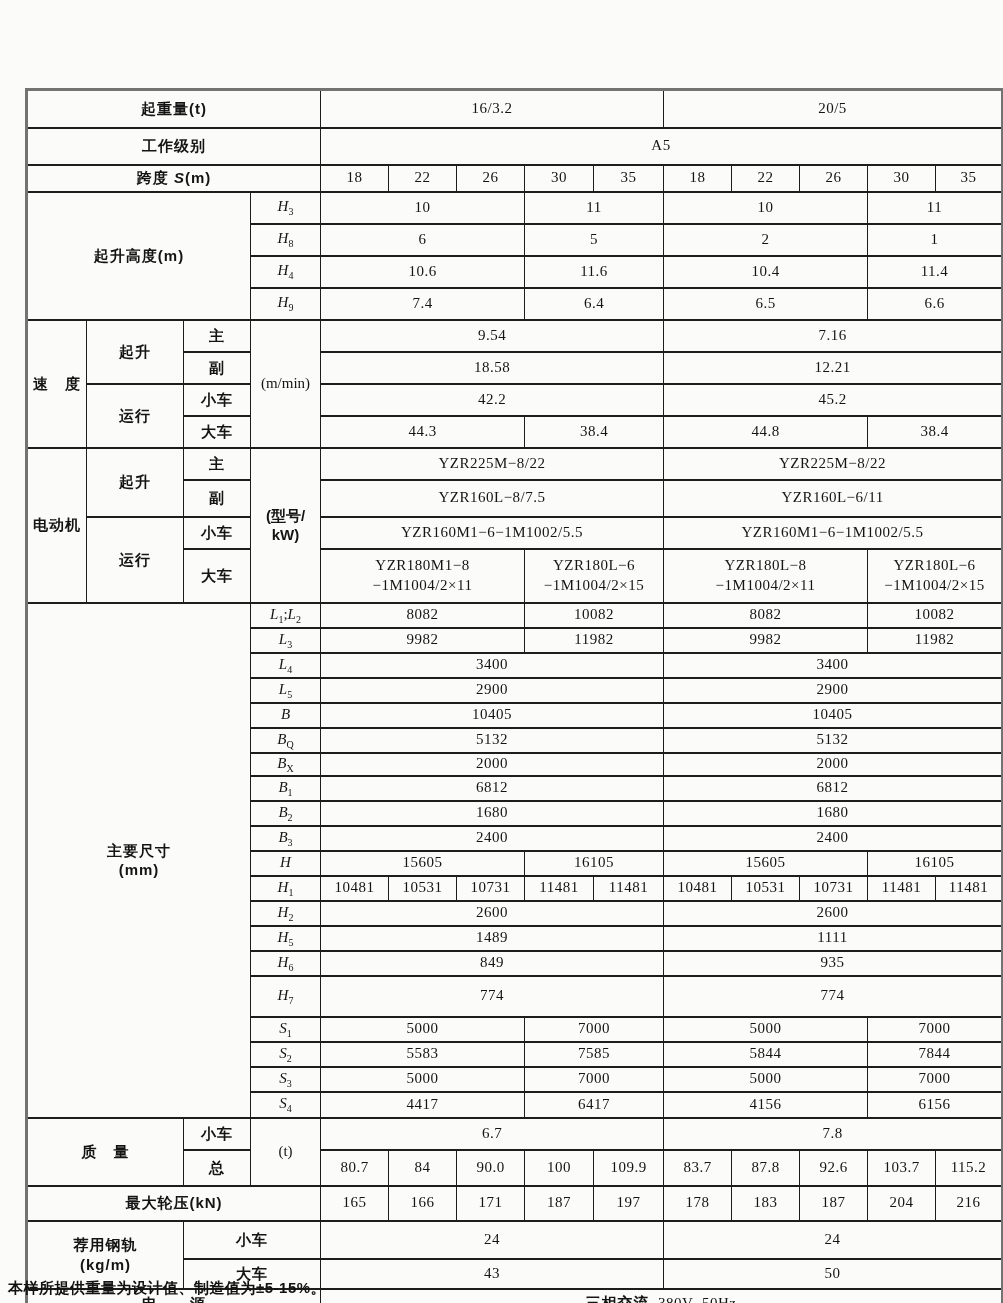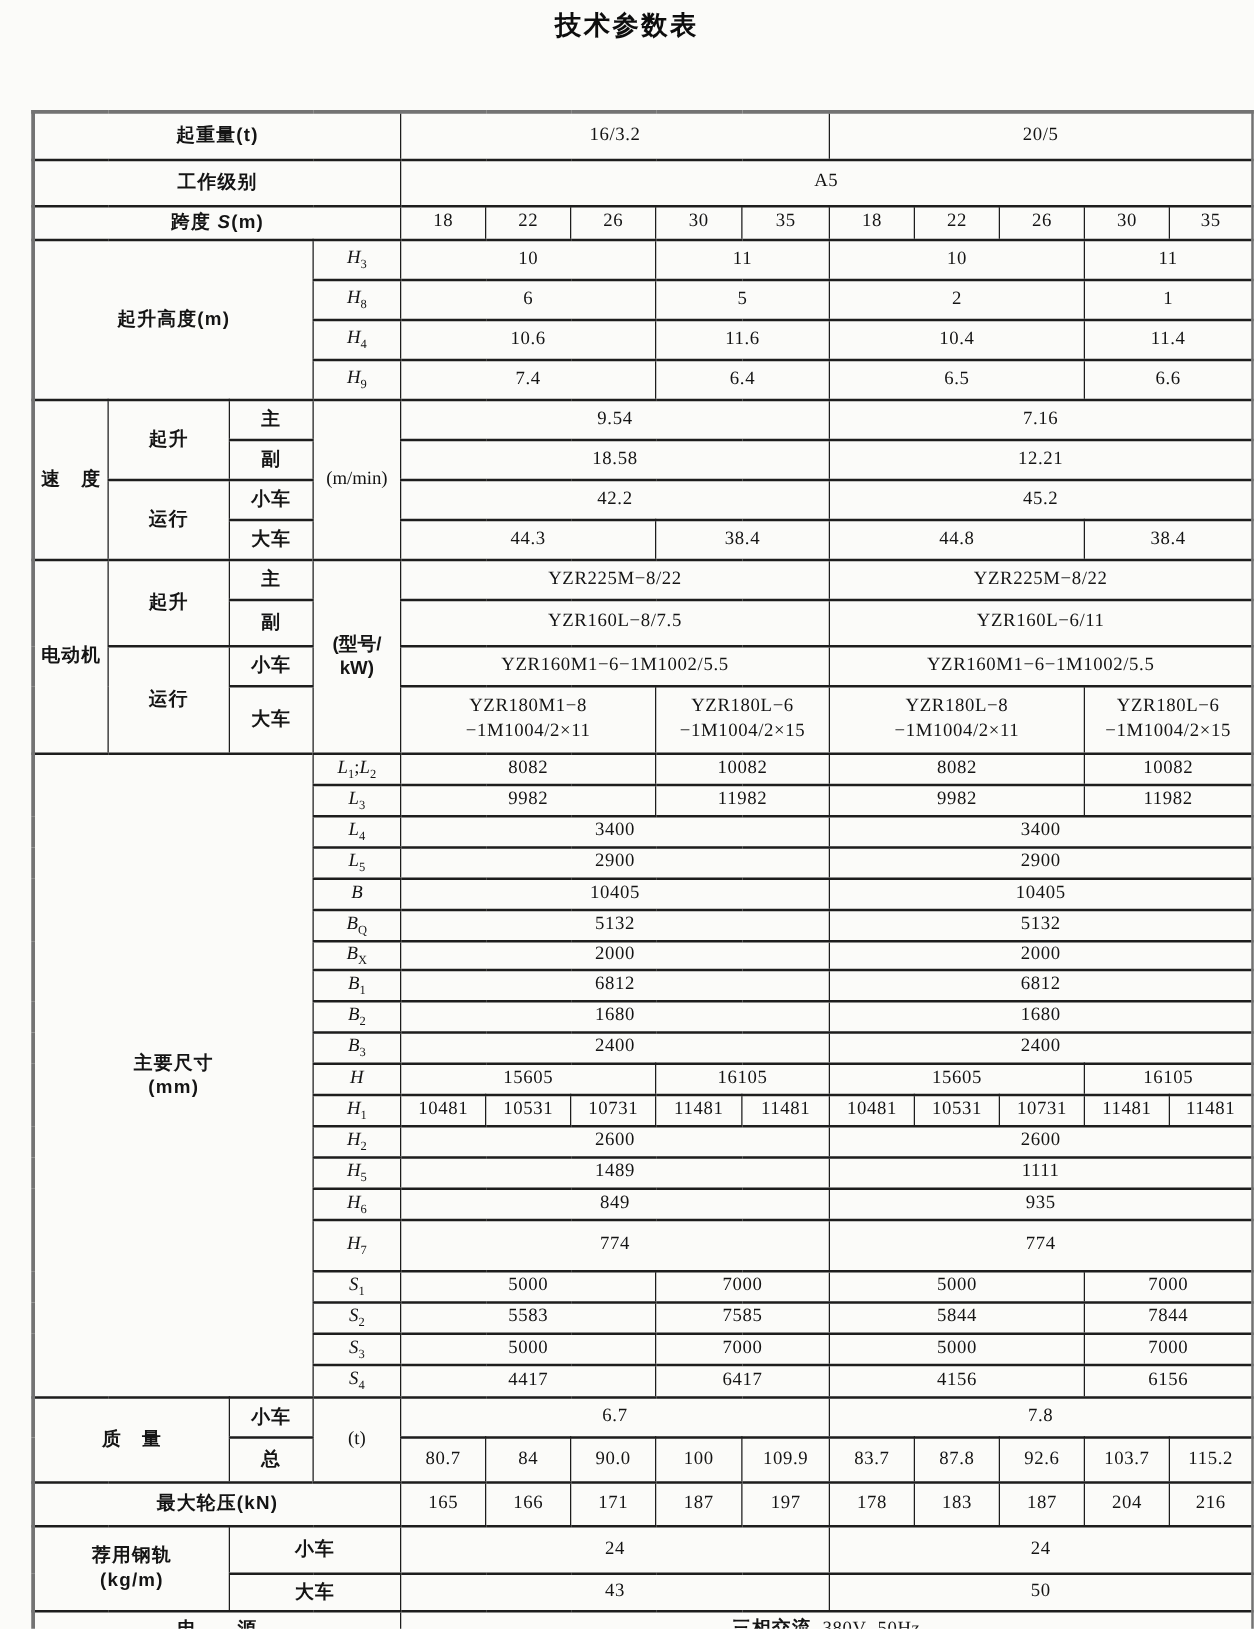--- a/index.html
+++ b/index.html
@@ -70,21 +70,20 @@
     font-weight:700;
     font-size:15px;
     color:#121212;
     letter-spacing:0.5px;
   }
 </style>
 </head>
 <body>
 
 <div class="page">
-  <div class="title">技术参数表</div>
 
   <table class="spec">
     <colgroup>
       <col style="width:60px">
         <col style="width:97px">
         <col style="width:67px">
         <col style="width:70px">
       <col style="width:68px">
         <col style="width:68px">
         <col style="width:68px">
@@ -367,13 +366,14 @@
           <td colspan="5" class="val">43</td>
           <td colspan="5" class="val">50</td>
         </tr>
         <tr style="height: 30px;">
           <td colspan="4" class="lab">电　　源</td>
           <td colspan="10" class="val"><b>三相交流</b>&nbsp;&nbsp;380V&nbsp;&nbsp;50Hz</td>
         </tr>
       </tbody>
   </table>
 
+  <div class="footnote">本样所提供重量为设计值、制造值为±5-15%。</div>
 </div>
 
 </body></html>

